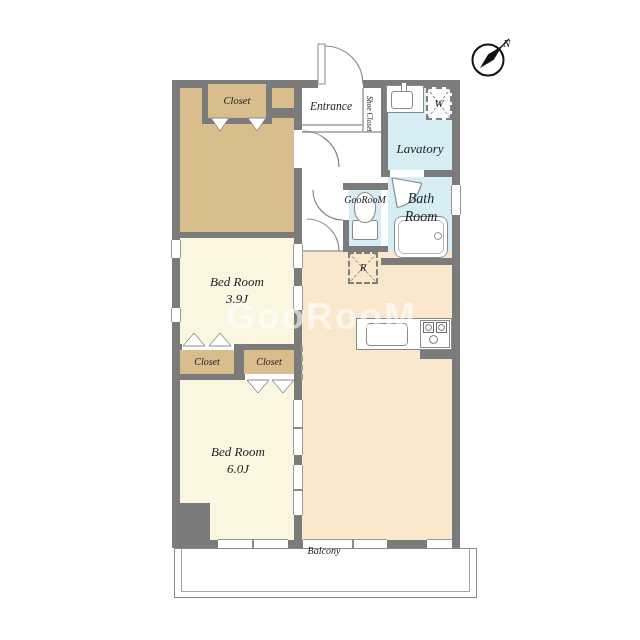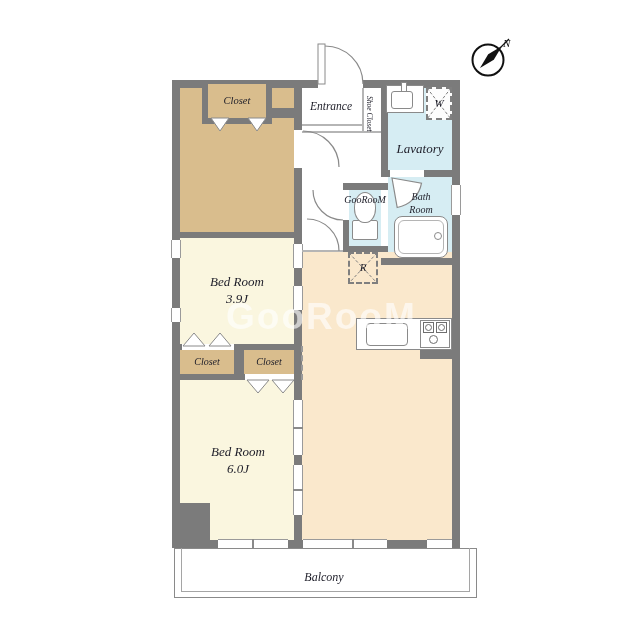--- a/index.html
+++ b/index.html
@@ -190,37 +190,37 @@
   <div class="lbl" style="left:331px;top:99px;font-size:11.5px;">Entrance</div>
 
   <div class="lbl lbl2" style="left:364px;top:92px;width:18px;height:44px;writing-mode:vertical-lr;font-size:7.5px;line-height:1.15;transform:none;">Shoe Closet</div>
 
   <div class="lbl" style="left:420px;top:141px;font-size:13px;">Lavatory</div>
 
   <div class="lbl" style="left:439px;top:96px;font-size:11px;">W</div>
 
   <div class="lbl" style="left:365px;top:193px;font-size:10px;">GooRooM</div>
 
-  <div class="lbl lbl2" style="left:421px;top:190px;width:44px;font-size:10px;transform:translateX(-50%);">Bath Room</div>
+  <div class="lbl lbl2" style="left:421px;top:190px;width:44px;font-size:14px;transform:translateX(-50%);">Bath Room</div>
 
   <div class="lbl" style="left:237px;top:274px;font-size:13px;">
     <div>Bed Room</div>
     <div>3.9J</div>
   </div>
 
   <div class="lbl" style="left:207px;top:355px;font-size:10px;">Closet</div>
   <div class="lbl" style="left:269px;top:355px;font-size:10px;">Closet</div>
 
   <div class="lbl" style="left:238px;top:444px;font-size:13px;">
     <div>Bed Room</div>
     <div>6.0J</div>
   </div>
 
   <div class="lbl" style="left:378px;top:415px;font-size:13px;">
   </div>
 
   <div class="lbl" style="left:363px;top:260px;font-size:11px;">R</div>
 
-  <div class="lbl" style="left:324px;top:570px;font-size:12px;">Balcony</div>
+  <div class="lbl" style="left:324px;top:544px;font-size:10px;">Balcony</div>
 
   <div id="watermark">GooRooM</div>
 
 </div>
 
 </body></html>

